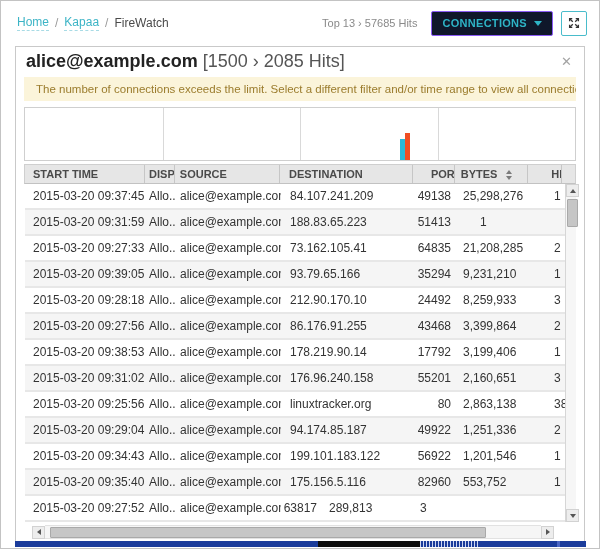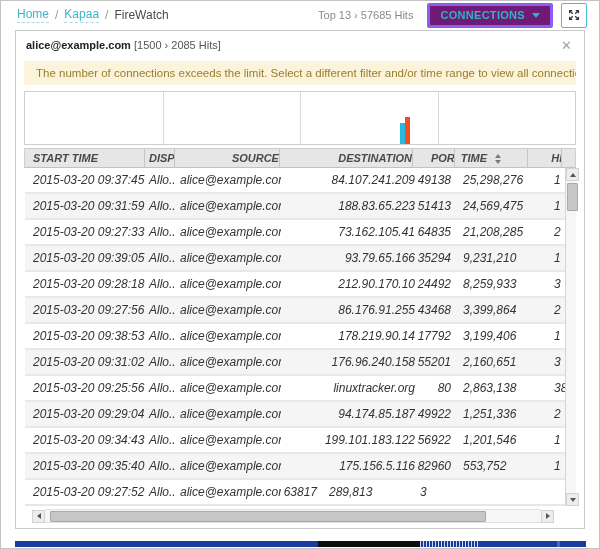--- a/index.html
+++ b/index.html
@@ -3,69 +3,69 @@
 <meta charset="utf-8">
 <style>
   * { margin:0; padding:0; box-sizing:border-box; }
   html,body { background:#ffffff; }
   body { font-family:"Liberation Sans","DejaVu Sans",sans-serif; color:#333; }
 
   .screen { position:relative; width:600px; height:549px; background:#fff;
             border:1px solid #c3c3c3; overflow:hidden; }
 
   
-  .topbar { height:28px; display:flex; align-items:center; justify-content:space-between;
+  .topbar { height:44px; display:flex; align-items:center; justify-content:space-between;
             padding:0 12px 0 16px; }
   .breadcrumb { font-size:12px; display:flex; align-items:center; gap:6px; }
   .breadcrumb a { color:#3cb4c6; text-decoration:none; border-bottom:1px dashed #a8dbe5;
                   cursor:pointer; padding-bottom:1px; }
   .breadcrumb .sep { color:#9a9a9a; }
   .breadcrumb .current { color:#4a4a4a; }
   .topright { display:flex; align-items:center; gap:8px; }
   .hits-summary { font-size:11px; color:#8a8a8a; margin-right:6px; }
-  .conn-btn { display:flex; align-items:center; gap:7px; background:#701a75;
-              border:3px solid #8b5cf6; border-radius:2px; color:#2eb4c6;
+  .conn-btn { display:flex; align-items:center; gap:7px; background:#0f172a;
+              border:1px solid #8b5cf6; border-radius:2px; color:#2eb4c6;
               font-size:11px; font-weight:bold; letter-spacing:.3px;
               padding:0 10px; height:25px; cursor:pointer;
               font-family:"Liberation Sans","DejaVu Sans",sans-serif; }
   .caret { width:0; height:0; border-left:4px solid transparent;
            border-right:4px solid transparent; border-top:5px solid #2eb4c6; }
   .expand-btn { width:26px; height:25px; background:#fff; border:1px solid #49bccb;
                 border-radius:2px; display:flex; align-items:center; justify-content:center;
                 cursor:pointer; }
   .expand-btn svg { display:block; }
 
   
   .panel { margin:1px 14px 0; border:1px solid #c9c9c9; background:#fff; }
   .panel-header { height:26px; display:flex; align-items:center; justify-content:space-between;
                   padding:2px 10px 0; }
-  .panel-title { font-size:11px; color:#555; }
+  .panel-title { font-size:18px; color:#555; }
   .panel-title b { color:#222; }
   .close-x { color:#a3a3a3; font-size:13px; cursor:pointer; padding:0 2px; }
 
   .warning { margin:4px 8px 0; background:#fbf4da; color:#9b7c2d; font-size:11.5px;
              line-height:24px; height:24px; padding:0 12px; white-space:nowrap; overflow:hidden; }
 
   
   .chart { position:relative; margin:6px 8px 3px; height:54px;
            border:1px solid #cfcfcf; background:#fff; overflow:hidden; }
   .gridline { position:absolute; top:0; bottom:0; width:1px; background:#d9d9d9; }
   .bar { position:absolute; bottom:0; width:5px; }
 
   
-  .table { margin:0 8px;font-style:italic; }
+  .table { margin:0 8px; }
   .thead { display:flex; height:20px; background:#e6e6e6; border:1px solid #cfcfcf;
            border-bottom:1px solid #c2c2c2; }
   .th { font-size:11px; font-weight:bold; color:#4a4a4a; line-height:18px;
         white-space:nowrap; overflow:hidden; cursor:pointer; }
   .th + .th { border-left:1px solid #c6c6c6; }
   .c0 { width:120px; padding-left:8px; }
   .c1 { width:30px;  padding-left:4px; }
-  .c2 { width:106px; padding-left:5px;text-align:right; }
-  .c3 { width:134px; padding-left:22px;text-align:right; }
+  .c2 { width:106px; padding-left:5px; }
+  .c3 { width:134px; padding-left:9px; }
   .c4 { width:42px;  padding-left:18px; }
   .c5 { width:74px;  padding-left:6px; }
   .c6 { width:34px;  padding-left:23px; }
   .th.gutter { width:14px; padding:0; }
   .sort-icons { display:inline-flex; flex-direction:column; gap:2px; margin-left:5px;
                 vertical-align:middle; }
   .tri-sm-up   { width:0;height:0;border-left:3.5px solid transparent;border-right:3.5px solid transparent;border-bottom:4px solid #7a7a7a; }
   .tri-sm-down { width:0;height:0;border-left:3.5px solid transparent;border-right:3.5px solid transparent;border-top:4px solid #7a7a7a; }
 
   .tbody-wrap { display:flex; border-left:1px solid #fff; }
@@ -155,21 +155,21 @@
       </div>
 
     <div class="table">
       <div class="thead">
         <div class="th c0">START TIME</div>
         <div class="th c1">DISPO</div>
         <div class="th c2">SOURCE</div>
         <div class="th c3">DESTINATION</div>
         <div class="th c4">PORT</div>
         <div class="th c5">
-          <span>TIME</span>
+          <span>BYTES</span>
           <span class="sort-icons">
             <span class="tri-sm-up"></span>
               <span class="tri-sm-down"></span>
           </span>
         </div>
         <div class="th c6">HITS</div>
         <div class="th gutter"></div>
       </div>
 
       <div class="tbody-wrap">
@@ -182,21 +182,20 @@
               <div class="td c4">49138</div>
               <div class="td c5">25,298,276</div>
               <div class="td c6">1</div>
             </div>
             <div class="tr alt">
               <div class="td c0">2015-03-20 09:31:59</div>
               <div class="td c1">Allo...</div>
               <div class="td c2">alice@example.com</div>
               <div class="td c3">188.83.65.223</div>
               <div class="td c4">51413</div>
-              <div class="td c5">24,569,475</div>
               <div class="td c6">1</div>
             </div>
             <div class="tr">
               <div class="td c0">2015-03-20 09:27:33</div>
               <div class="td c1">Allo...</div>
               <div class="td c2">alice@example.com</div>
               <div class="td c3">73.162.105.41</div>
               <div class="td c4">64835</div>
               <div class="td c5">21,208,285</div>
               <div class="td c6">2</div>

